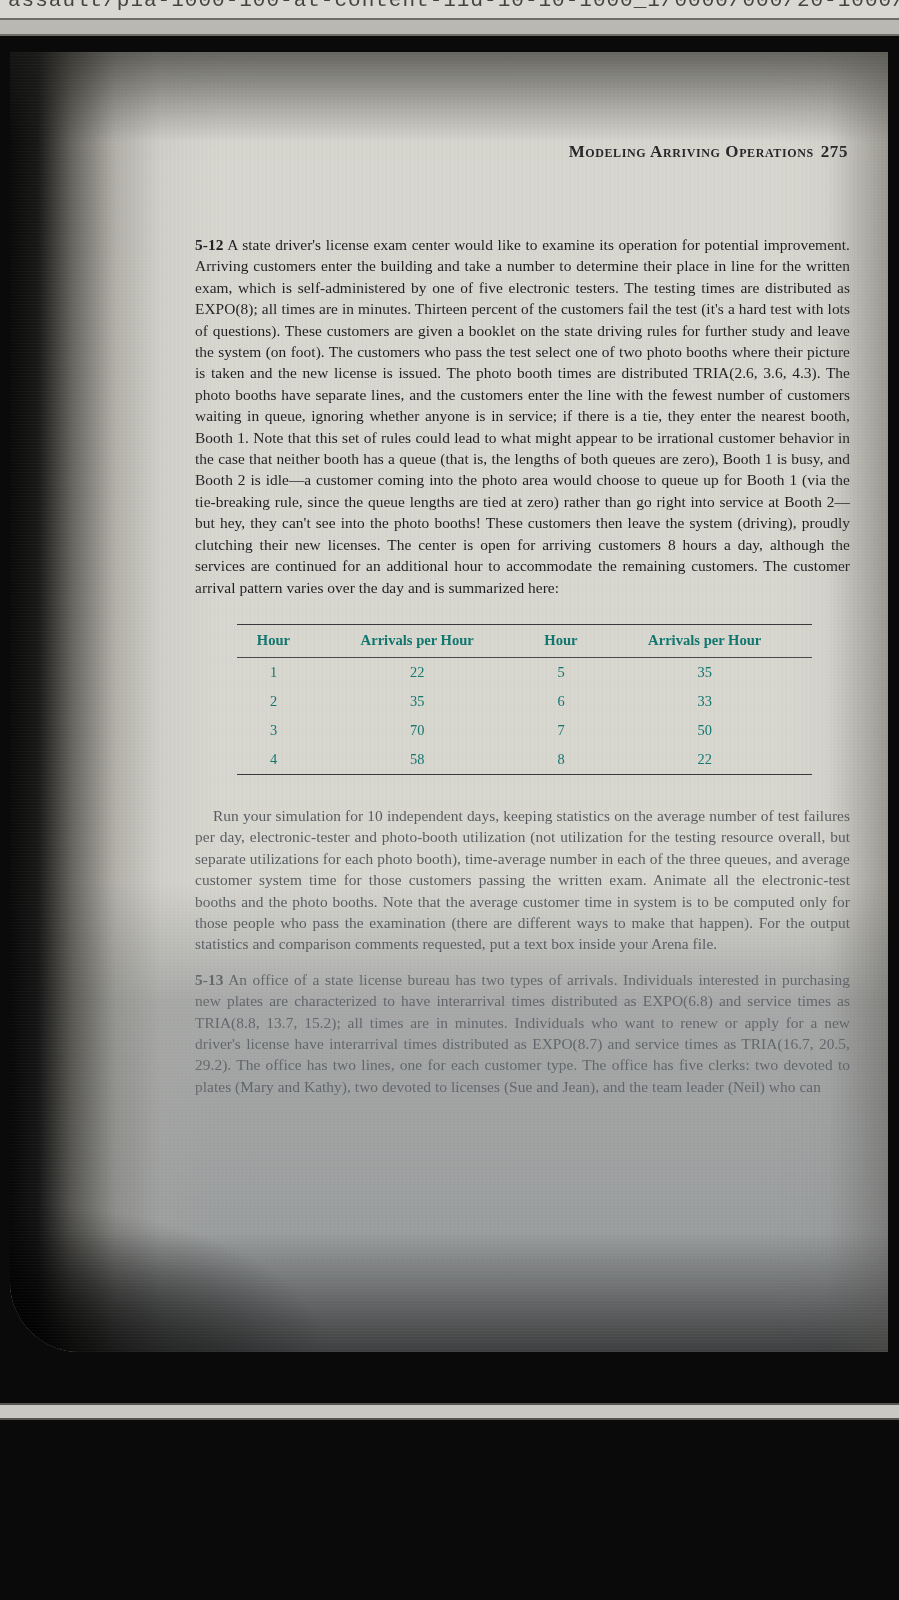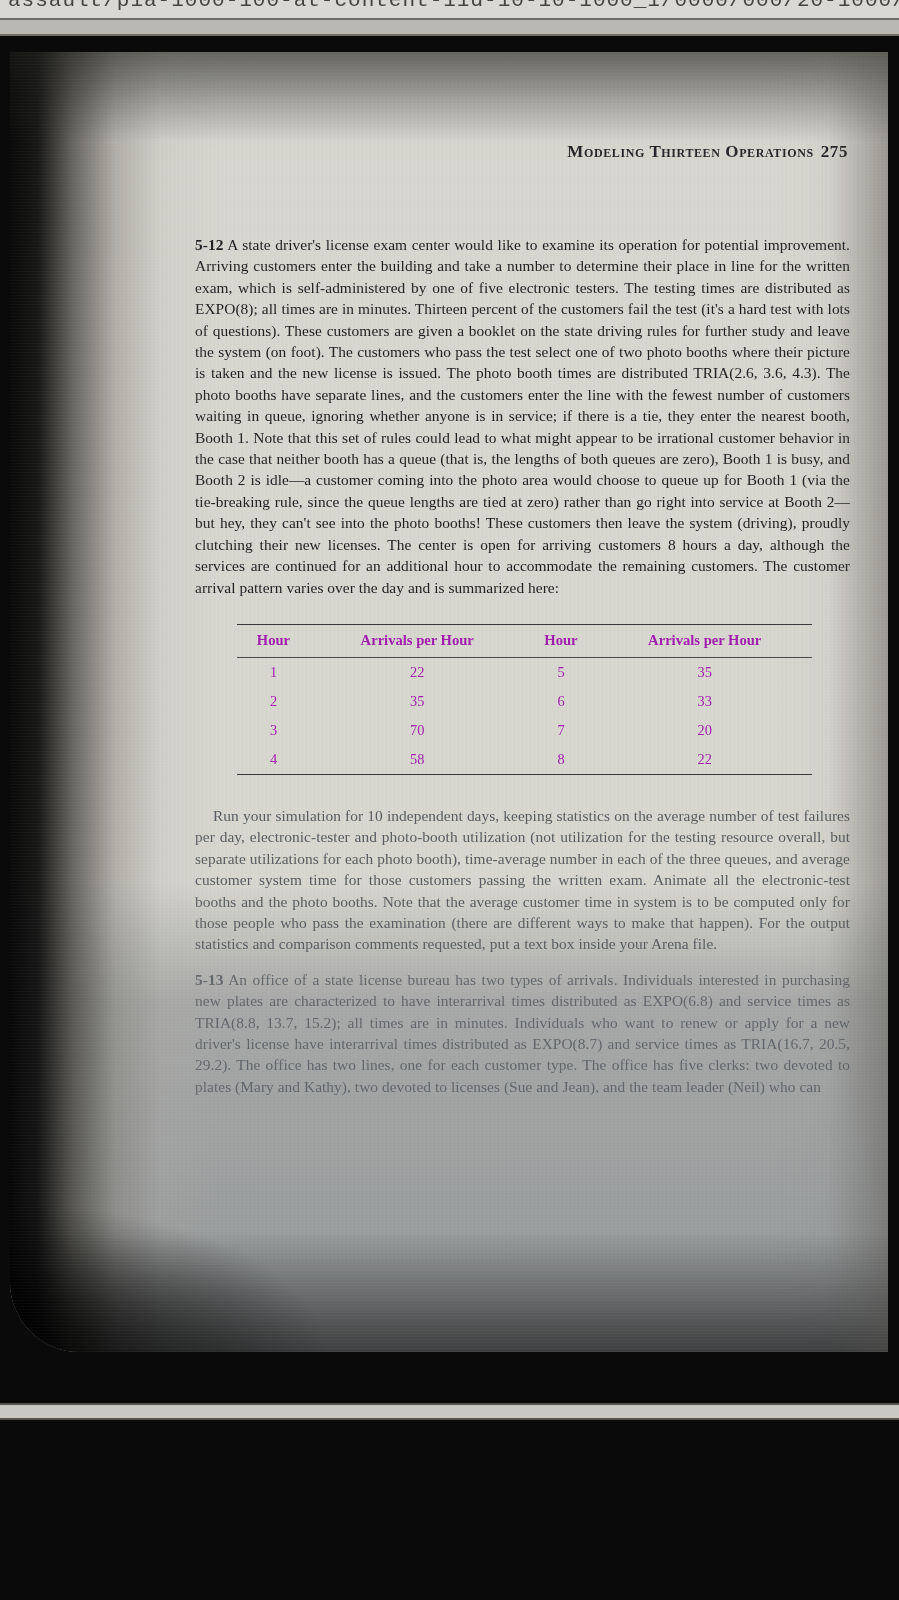--- a/index.html
+++ b/index.html
@@ -180,21 +180,21 @@
   
   .tbl-wrap {
     margin: 26px 0 30px 0;
     padding-left: 42px;
     padding-right: 38px;
   }
   table.data {
     border-collapse: collapse;
     width: 100%;
     font-size: 14.4px;
-    color: #a21caf;
+    color: #0f766e;
   }
   table.data th {
     font-weight: bold;
     padding: 7px 4px 8px 4px;
     text-align: center;
     font-size: 14.6px;
   }
   table.data td {
     text-align: center;
     padding: 6px 4px;
@@ -234,21 +234,21 @@
   <div class="top-crop">
     <div class="top-crop-text">assault/pia-1000-100-at-content-11d-10-10-1000_1/0000/000/20-1000/</div>
   </div>
   <div class="top-bar2"></div>
 
   <div class="page">
 
     <div class="content">
 
       <div class="running-head">
-        <span>Modeling Thirteen Operations</span><span class="pg">275</span>
+        <span>Modeling Arriving Operations</span><span class="pg">275</span>
       </div>
 
       <p class="para first">
         <span class="exlabel">5-12</span>
         <span>A state driver's license exam center would like to examine its operation for potential improvement. Arriving customers enter the building and take a number to determine their place in line for the written exam, which is self-administered by one of five electronic testers. The testing times are distributed as EXPO(8); all times are in minutes. Thirteen percent of the customers fail the test (it's a hard test with lots of questions). These customers are given a booklet on the state driving rules for further study and leave the system (on foot). The customers who pass the test select one of two photo booths where their picture is taken and the new license is issued. The photo booth times are distributed TRIA(2.6, 3.6, 4.3). The photo booths have separate lines, and the customers enter the line with the fewest number of customers waiting in queue, ignoring whether anyone is in service; if there is a tie, they enter the nearest booth, Booth 1. Note that this set of rules could lead to what might appear to be irrational customer behavior in the case that neither booth has a queue (that is, the lengths of both queues are zero), Booth 1 is busy, and Booth 2 is idle—a customer coming into the photo area would choose to queue up for Booth 1 (via the tie-breaking rule, since the queue lengths are tied at zero) rather than go right into service at Booth 2—but hey, they can't see into the photo booths! These customers then leave the system (driving), proudly clutching their new licenses. The center is open for arriving customers 8 hours a day, although the services are continued for an additional hour to accommodate the remaining customers. The customer arrival pattern varies over the day and is summarized here:</span>
       </p>
 
       <div class="tbl-wrap">
         <table class="data">
           <thead>
@@ -269,21 +269,21 @@
             <tr>
               <td>2</td>
               <td>35</td>
               <td>6</td>
               <td>33</td>
             </tr>
             <tr>
               <td>3</td>
               <td>70</td>
               <td>7</td>
-              <td>20</td>
+              <td>50</td>
             </tr>
             <tr class="rule-bot">
               <td>4</td>
               <td>58</td>
               <td>8</td>
               <td>22</td>
             </tr>
           </tbody>
         </table>
       </div>

